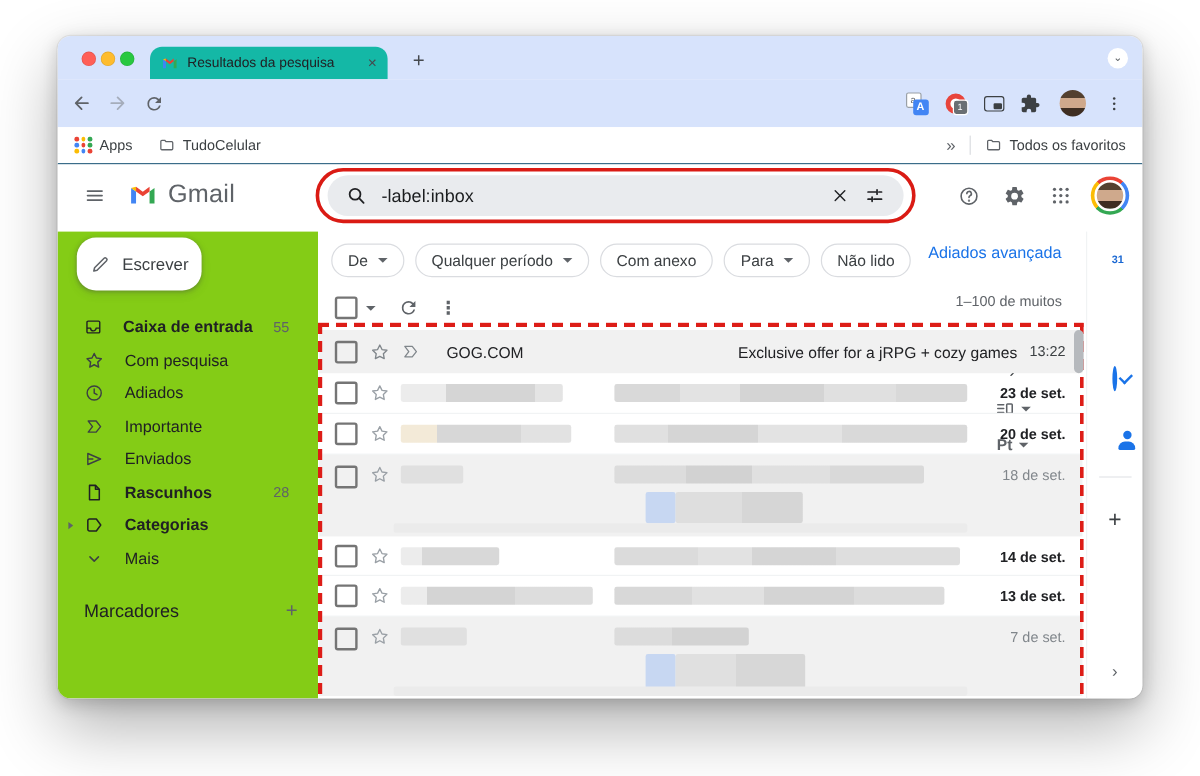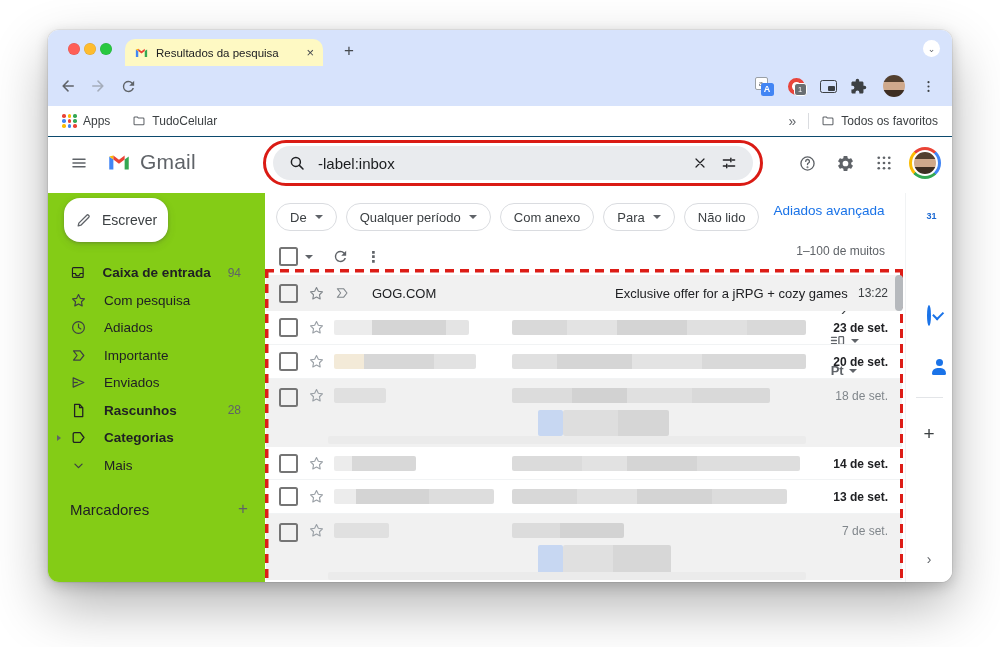--- a/index.html
+++ b/index.html
@@ -5,21 +5,21 @@
   html,body{margin:0;padding:0;background:#ffffff;width:1000px;height:647px;
     font-family:"Liberation Sans","DejaVu Sans",sans-serif;-webkit-font-smoothing:antialiased;}
   .stage{position:relative;width:1000px;height:647px;overflow:hidden;background:#fff;}
   .win{position:absolute;left:48px;top:30px;width:904px;height:552px;border-radius:11px;
     background:#fff;overflow:hidden;
     box-shadow:0 24px 55px rgba(0,0,0,.30),0 4px 14px rgba(0,0,0,.18),0 0 0 1px rgba(0,0,0,.06);}
   
   .tabstrip{position:absolute;left:0;top:0;right:0;height:36px;background:#d7e3fc;}
   .tl{position:absolute;top:13px;width:12px;height:12px;border-radius:50%;box-shadow:inset 0 0 0 .5px rgba(0,0,0,.12);}
   .tl.red{left:20px;background:#ff5f57}.tl.yel{left:36px;background:#febc2e}.tl.grn{left:52px;background:#28c840}
-  .tab{position:absolute;left:77px;top:9px;width:198px;height:27px;background:#fef9c3;border-radius:10px 10px 0 0;
+  .tab{position:absolute;left:77px;top:9px;width:198px;height:27px;background:#14b8a6;border-radius:10px 10px 0 0;
     display:flex;align-items:center;gap:7px;padding:0 9px;box-sizing:border-box;}
   .tab-title{flex:1;font-size:11.5px;color:#202124;white-space:nowrap;overflow:hidden;}
   .tab-close{font-size:13px;color:#45494e;line-height:1;}
   .newtab{position:absolute;left:288px;top:8px;width:26px;height:26px;display:flex;align-items:center;justify-content:center;
     font-size:17px;color:#45494e;}
   .tab-chevron{position:absolute;right:12px;top:10px;width:17px;height:17px;border-radius:50%;background:#fff;
     color:#5f6368;font-size:9px;display:flex;align-items:center;justify-content:center;}
   
   .toolbar{position:absolute;left:0;top:36px;right:0;height:40px;background:#d7e3fc;}
   .tb-ic{position:absolute;top:8px;width:24px;height:24px;display:flex;align-items:center;justify-content:center;}
@@ -335,21 +335,21 @@
           </span>
       <span>Escrever</span>
     </div>
     <div class="navlist">
       <div class="nitem bold">
         <svg width="17" height="17" viewBox="0 0 24 24" fill="none" stroke="#202124" stroke-width="1.8" stroke-linejoin="round">
               <rect x="3.8" y="4.5" width="16.4" height="15" rx="1.5"></rect>
               <path d="M3.8 13.5h4.7a3.5 3.5 0 0 0 7 0h4.7"></path>
             </svg>
         <span class="lbl">Caixa de entrada</span>
-        <span class="cnt">94</span>
+        <span class="cnt">55</span>
       </div>
       <div class="nitem">
         <svg width="17" height="17" viewBox="0 0 24 24" fill="none" stroke="#3c4043" stroke-width="1.7" stroke-linejoin="round">
               <path d="M12 3.6l2.6 5.3 5.8.8-4.2 4.1 1 5.8-5.2-2.7-5.2 2.7 1-5.8-4.2-4.1 5.8-.8z"></path>
             </svg>
         <span class="lbl">Com pesquisa</span>
             <span class="cnt"></span>
       </div>
       <div class="nitem">
         <svg width="17" height="17" viewBox="0 0 24 24" fill="none" stroke="#3c4043" stroke-width="1.7" stroke-linecap="round">

